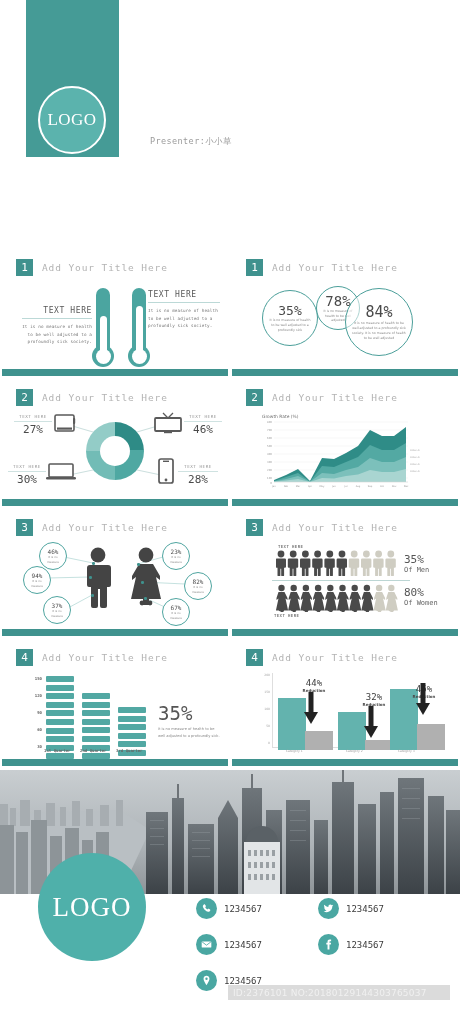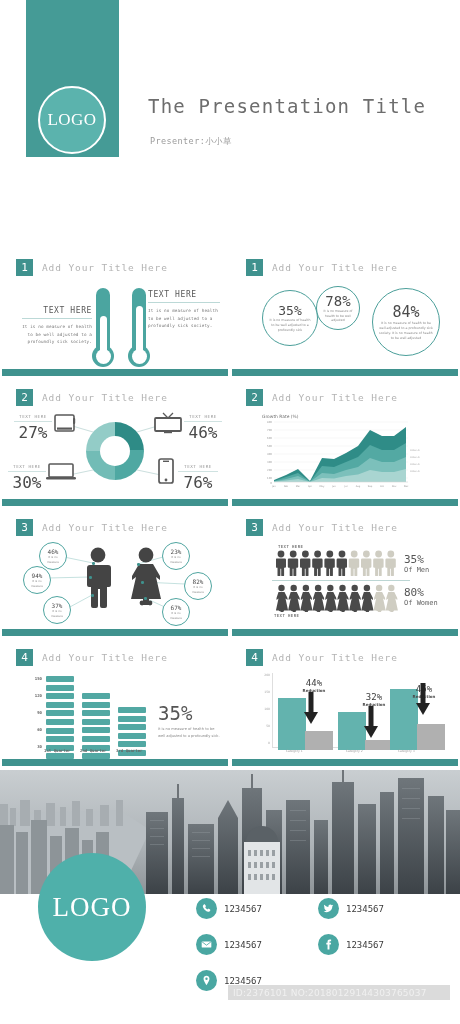--- a/index.html
+++ b/index.html
@@ -78,21 +78,21 @@
   .pc .t { font-family:"DejaVu Sans", sans-serif; color:#8a8a8a; line-height:1.5; }
 
   
   .donut { position:absolute; width:58px; height:58px; border-radius:50%;
     background: conic-gradient(#2e8b86 0deg 88deg, #4fa8a2 88deg 180deg, #72bcb6 180deg 270deg, #93ccc7 270deg 360deg);
   }
   .donut::after { content:""; position:absolute; left:14px; top:14px; width:30px; height:30px; border-radius:50%; background:#fff; }
   .devlab { position:absolute; font-family:"DejaVu Sans Mono", monospace; }
   .devlab .k { font-size:4.3px; color:#9a9a9a; letter-spacing:.5px; }
   .devlab .kl { height:1px; background:#cfe2e1; margin:1.5px 0 1px; }
-  .devlab .p { font-size:16px; color:#4a4a4a; }
+  .devlab .p { font-size:11px; color:#4a4a4a; }
   .ico { position:absolute; }
   .leader { position:absolute; background:#cde0df; height:1px; }
 
   
   .axis-lab { position:absolute; font-family:"DejaVu Sans", sans-serif; font-size:3.6px; color:#9a9a9a; }
 
   
   .bub { position:absolute; border:1px solid #4fa5a0; border-radius:50%;
      display:flex; flex-direction:column; align-items:center; justify-content:center;
      text-align:center; background:#fff; }
@@ -140,21 +140,20 @@
   }
 </style>
 </head>
 <body>
 
 <div class="page">
 
   <div class="cover">
     <div class="cover-band"></div>
     <div class="cover-logo">LOGO</div>
-    <div class="cover-title">The Presentation Title</div>
     <div class="cover-sub">Presenter:小小草</div>
   </div>
 
   <div class="grid">
 
     <div class="row">
 
       <div class="slide">
         <div class="slide-head">
           <div class="slide-num">1</div>
@@ -203,21 +202,21 @@
           <div class="v" style="font-size:13px;">35%</div>
           <div class="t" style="font-size:3.2px; width:44px;">It is no measure of health to be well adjusted to a profoundly sick</div>
         </div>
 
         <div class="pc" style="left:84px; top:36px; width:44px; height:44px;">
           <div class="v" style="font-size:14px;">78%</div>
           <div class="t" style="font-size:3.1px; width:34px;">It is no measure of health to be well adjusted</div>
         </div>
 
 
-        <div class="pc" style="left:140px; top:38px; width:68px; height:68px;">
+        <div class="pc" style="left:113px; top:38px; width:68px; height:68px;">
           <div class="v" style="font-size:15px;">84%</div>
           <div class="t" style="font-size:3.2px; width:54px;">It is no measure of health to be well adjusted to a profoundly sick society. It is no measure of health to be well adjusted</div>
         </div>
 
         <div class="slide-bar"></div>
       </div>
     </div>
 
     <div class="row">
 
@@ -267,21 +266,21 @@
         </div>
 
         <svg class="ico" style="left:156px; top:78px;" width="16" height="26" viewBox="0 0 16 26">
           <rect x="1" y="1" width="14" height="24" rx="2" fill="#fff" stroke="#5a5a5a" stroke-width="1.7"></rect>
           <rect x="5" y="2.6" width="6" height="1.4" fill="#5a5a5a"></rect>
           <circle cx="8" cy="22" r="1.4" fill="#5a5a5a"></circle>
         </svg>
         <div class="devlab" style="left:176px; top:84px; width:40px; text-align:center;">
           <div class="k">TEXT HERE</div>
           <div class="kl"></div>
-          <div class="p">76%</div>
+          <div class="p">28%</div>
         </div>
 
         <div class="slide-bar"></div>
       </div>
 
       <div class="slide">
         <div class="slide-head">
           <div class="slide-num">2</div>
           <div class="slide-title">Add Your Title Here</div>
         </div>

